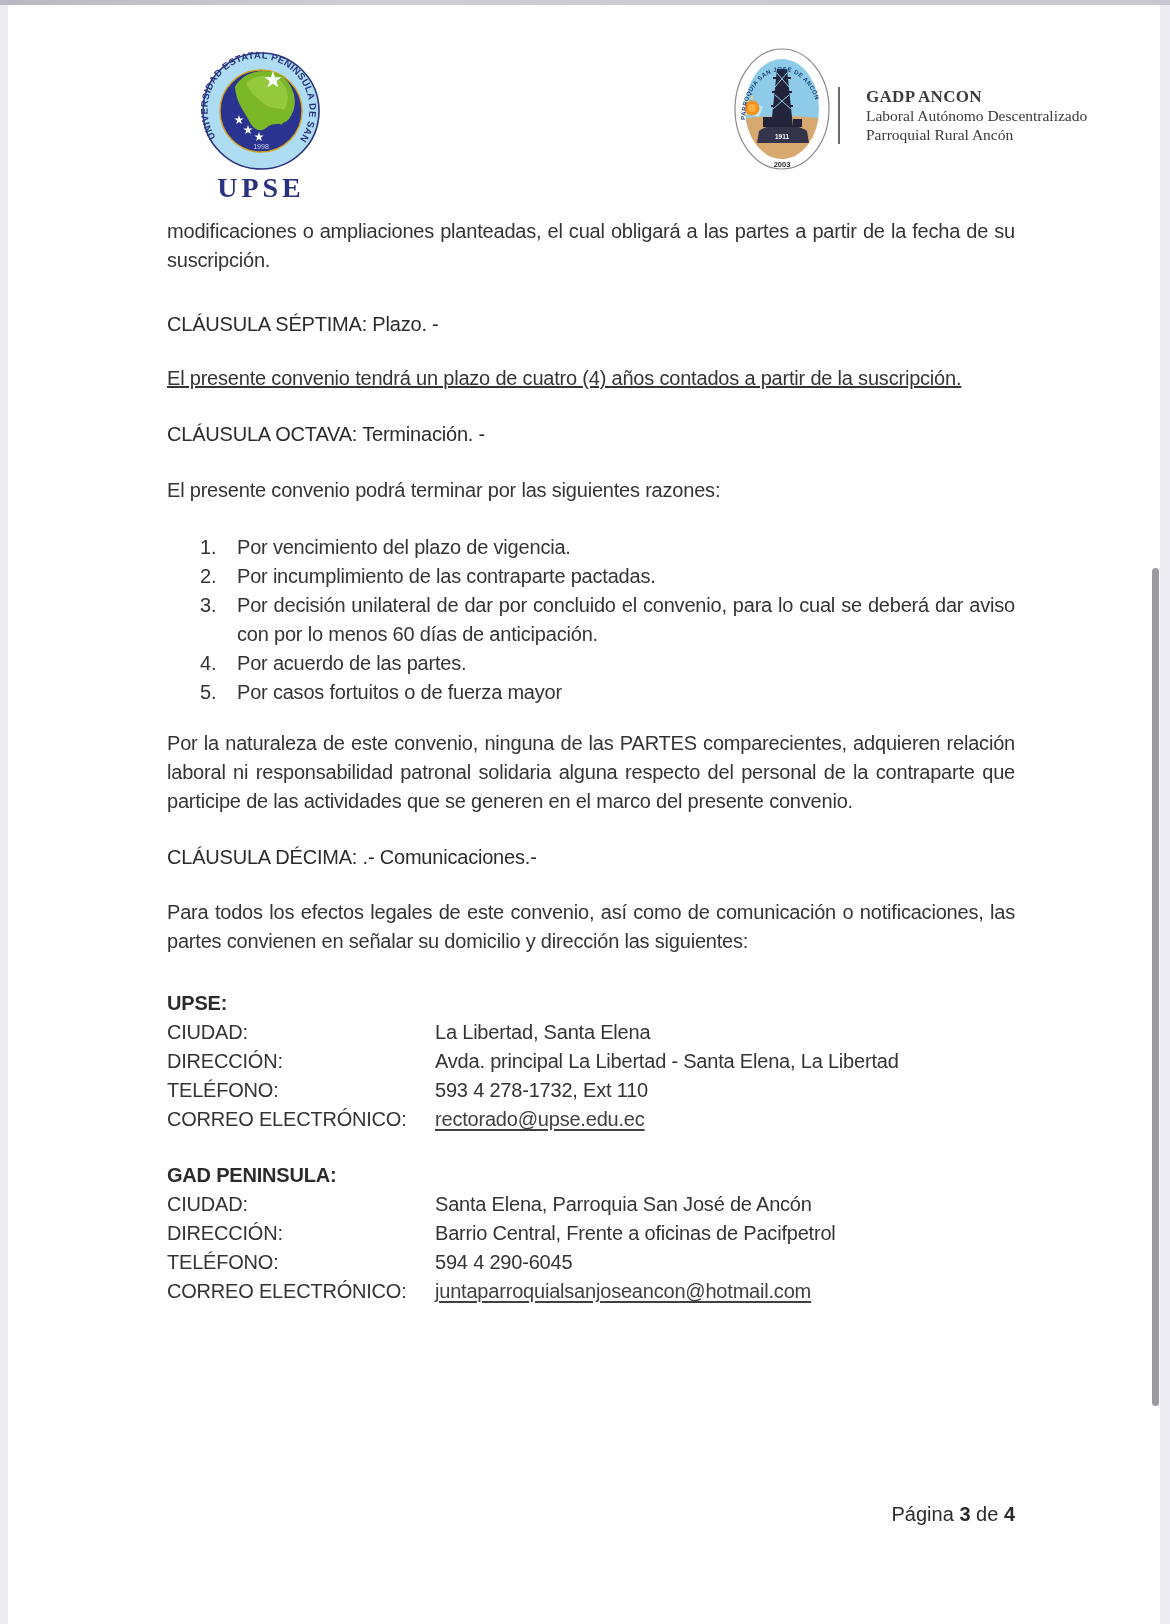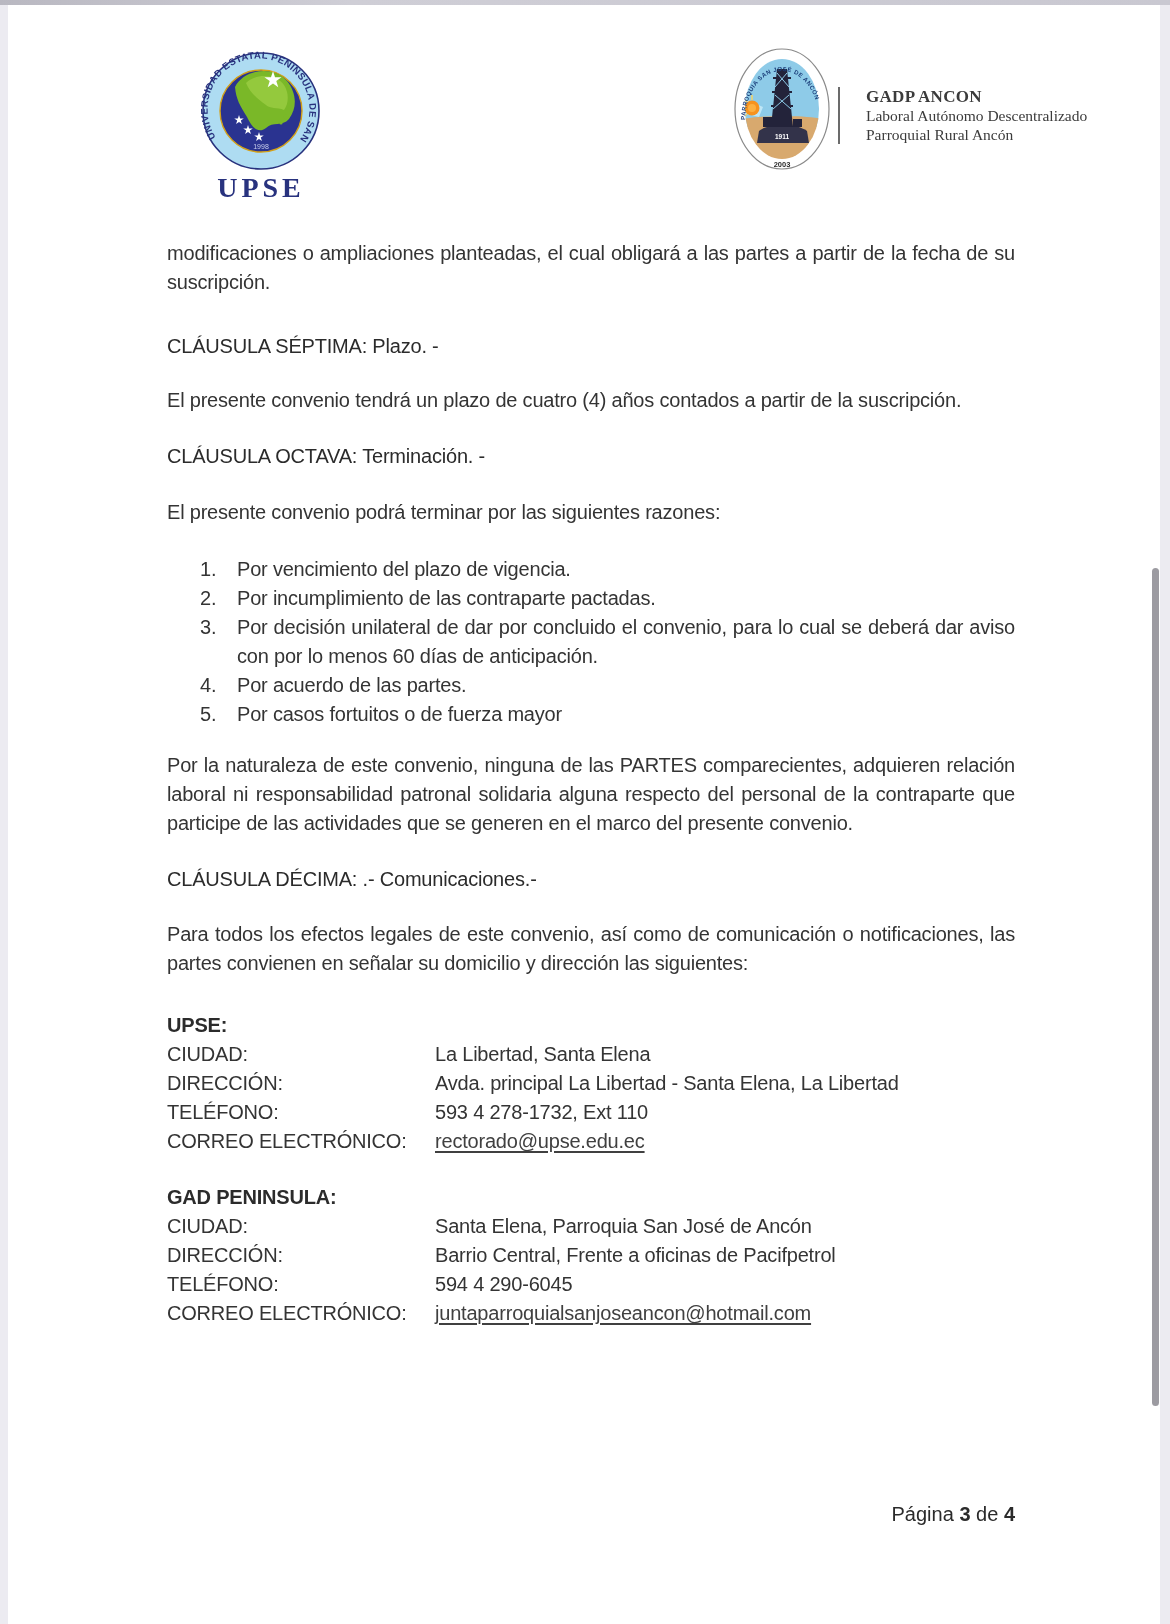--- a/index.html
+++ b/index.html
@@ -22,28 +22,28 @@
   .gadp-text {
     position:absolute; left:105px; top:40px; padding-left:26px;
     border-left:2px solid #6b6b6b;
     font-family:Liberation Serif, serif; color:#3b3b3b; line-height:19px;
   }
   .gadp-text .g-name { font-size:17px; font-weight:bold; letter-spacing:.3px; }
   .gadp-text .g-line { font-size:15.5px; white-space:nowrap; }
   
   .content {
     position:absolute; left:159px; top:0; width:848px;
-    font-size:20px; line-height:29px; letter-spacing:-0.2px;margin-top:22px;
+    font-size:20px; line-height:29px; letter-spacing:-0.2px;
   }
   .para { text-align:justify; }
   .para, .heading { margin:0; }
   .heading { font-weight:normal; color:#2b2b2b; }
   .m-intro   { margin-top:212px; }
   .m-hsep    { margin-top:35px; }
-  .m-psep    { margin-top:25px; }
+  .m-psep    { margin-top:25px;text-decoration:underline; }
   .m-hoct    { margin-top:27px; }
   .m-poct    { margin-top:27px; }
   .m-list    { margin-top:28px; }
   .m-hnov    { margin-top:18px; }
   .m-pnov    { margin-top:22px; }
   .m-hdec    { margin-top:27px; }
   .m-pdec    { margin-top:26px; }
   .m-upse    { margin-top:33px; }
   .m-gad     { margin-top:27px; }
   .olist .o-row { display:flex; }

